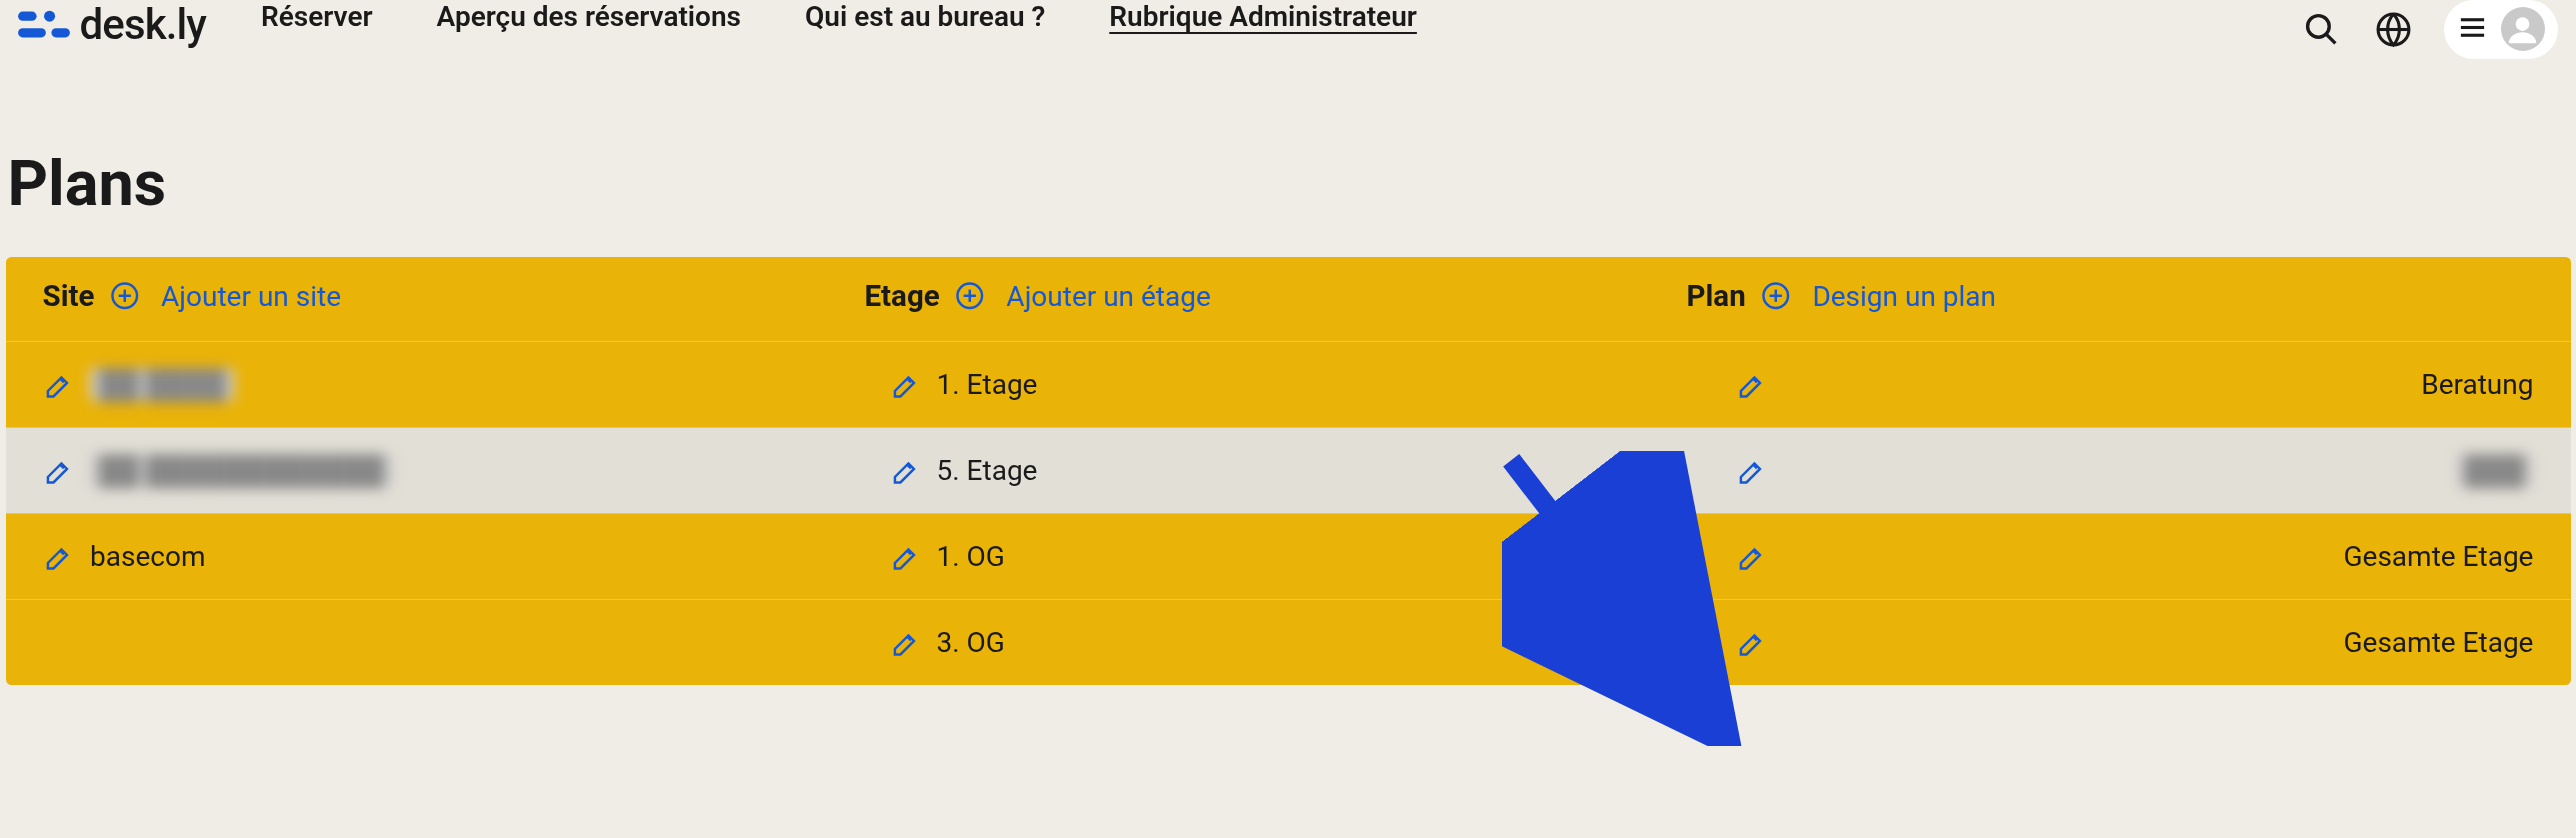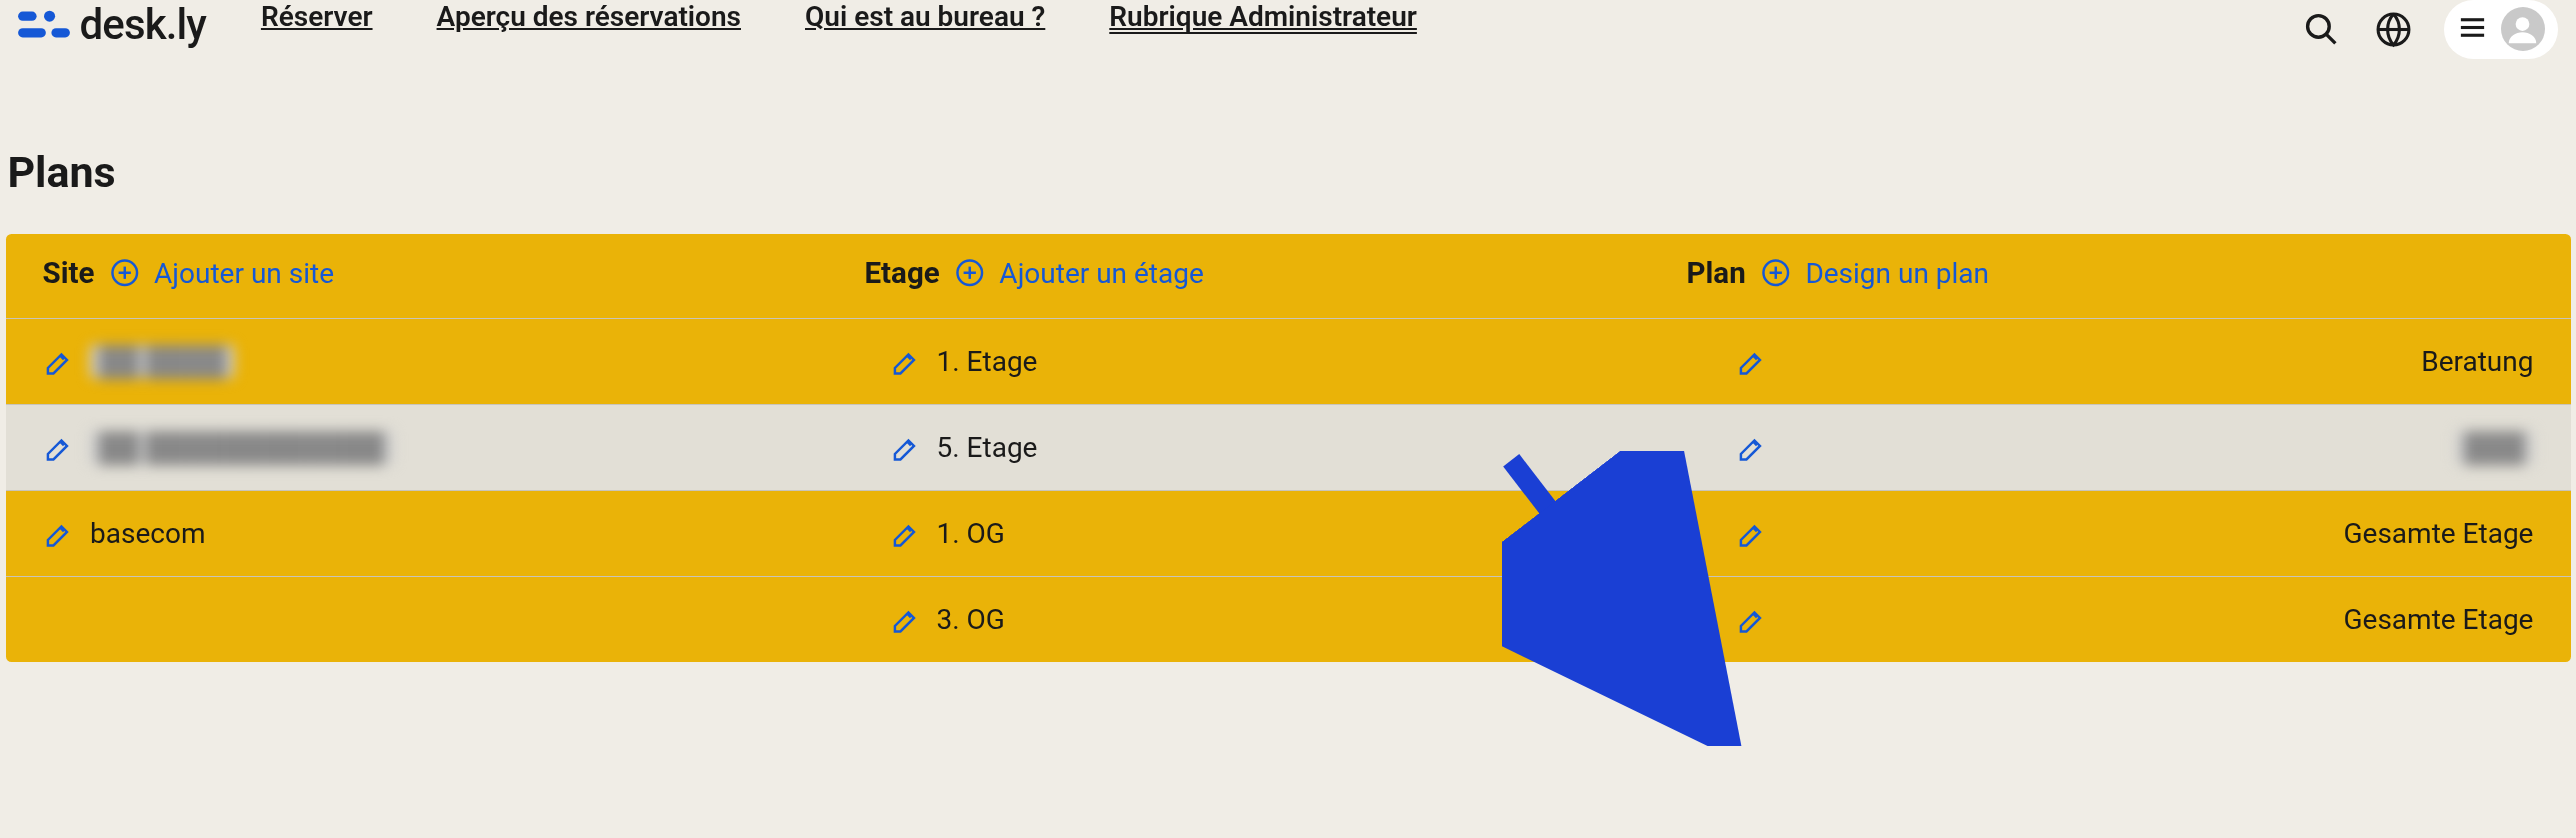--- a/index.html
+++ b/index.html
@@ -31,21 +31,20 @@
   .logo-text {
     font-size: 42px;
     font-weight: 500;
     color: #1a1a1a;
     letter-spacing: -0.9px;
   }
   .nav-links {
     display: flex;
     gap: 64px;
     align-items: center;
-    text-decoration: underline;
   }
   .nav-link {
     font-size: 28px;
     font-weight: 600;
     color: #1a1a1a;
     cursor: pointer;
   }
   .nav-link.active {
     text-decoration: underline;
     text-underline-offset: 5.5px;
@@ -79,21 +78,21 @@
     width: 44px;
     height: 44px;
     border-radius: 50%;
     background: #c9c9c9;
     display: inline-flex;
     align-items: center;
     justify-content: center;
   }
   
   .page-title {
-    font-size: 43px;
+    font-size: 63px;
     font-weight: 700;
     padding: 46px 7.4px 37px 7.4px;
   }
   
   .panel {
     background: #eab308;
     border-radius: 5.5px;
     margin: 0 5.5px;
     padding: 22px 0 0 0;
   }
@@ -110,21 +109,21 @@
   .col-site { flex: 0 0 33%; }
   .col-etage { flex: 0 0 33%; }
   .col-plan { flex: 0 0 34%; }
   .col-label {
     font-size: 29.5px;
     font-weight: 700;
   }
   .add-btn {
     display: inline-flex;
     align-items: center;
-    gap: 14px;
+    gap: 21px;
     color: #1558d6;
     cursor: pointer;
     font-size: 28px;
   }
   .add-icon {
     width: 31px;
     height: 31px;
     display: inline-flex;
     align-items: center;
     justify-content: center;

